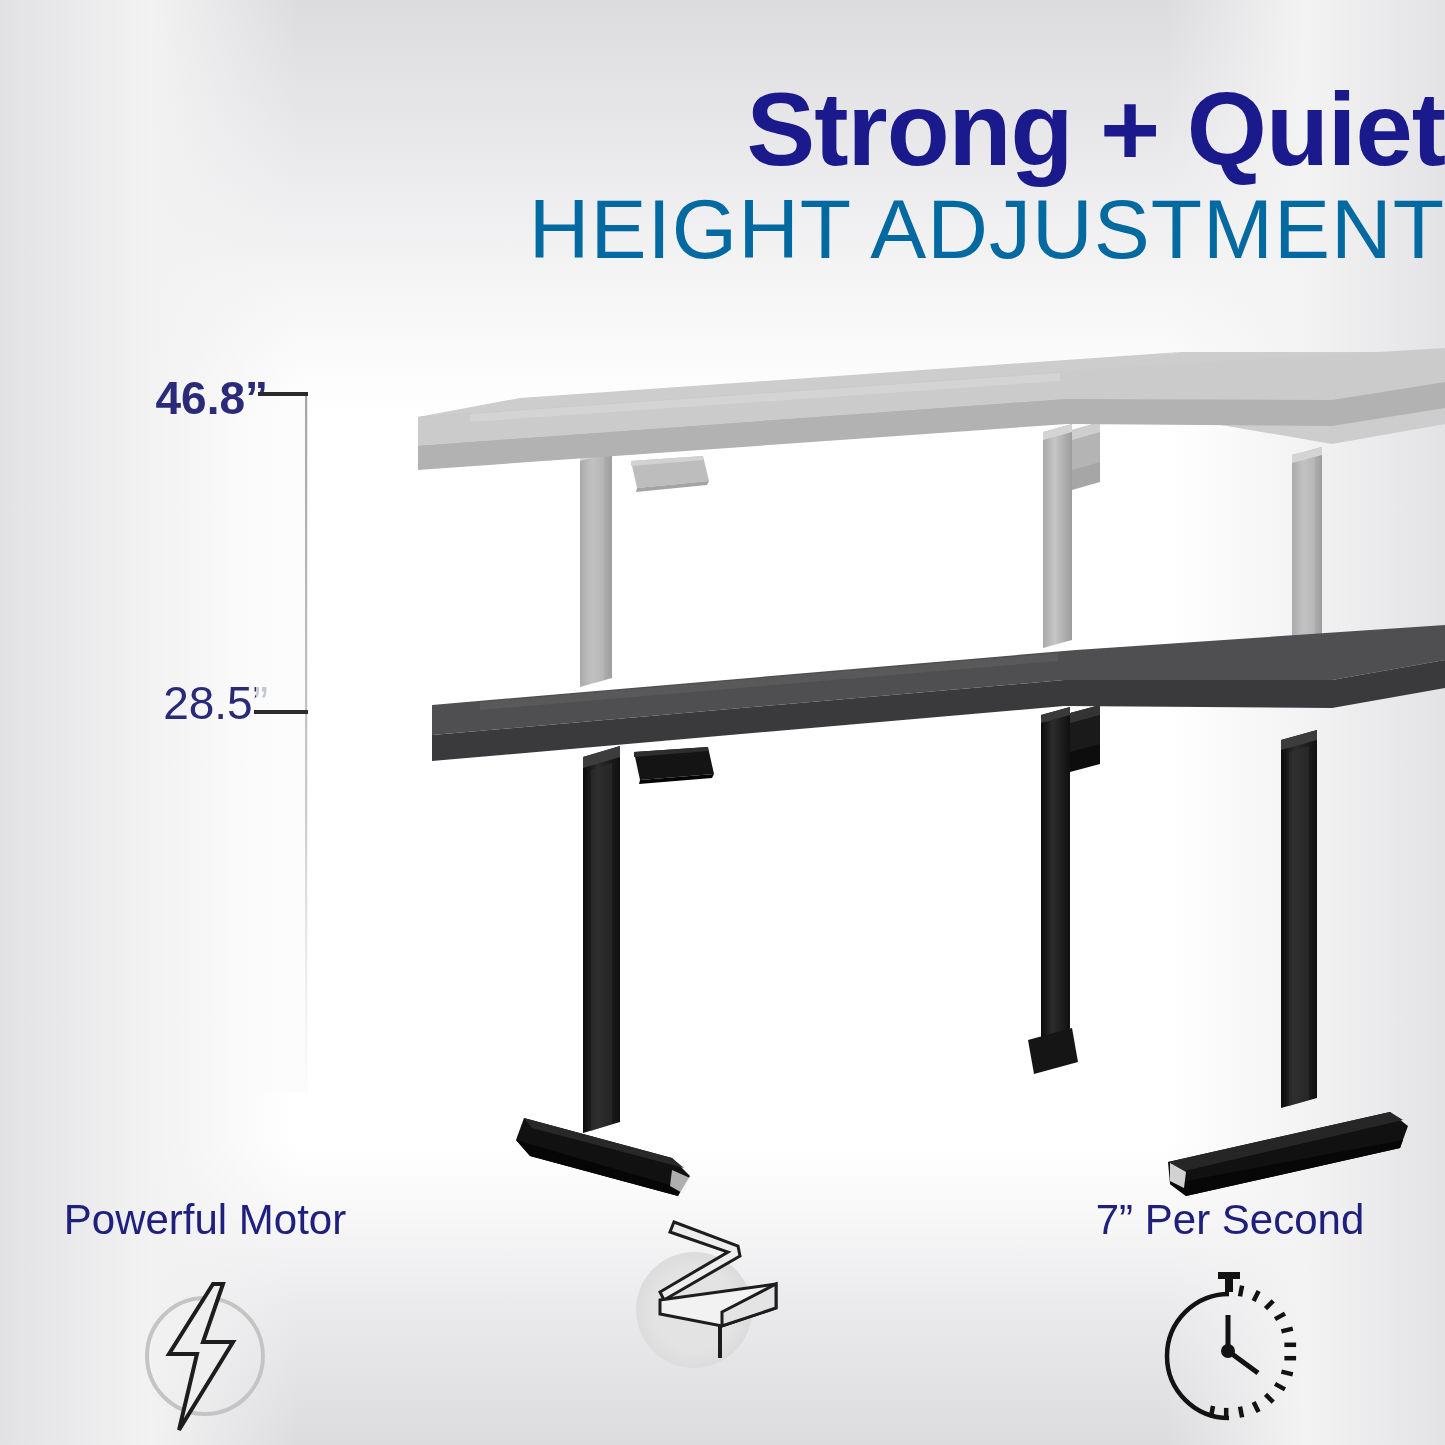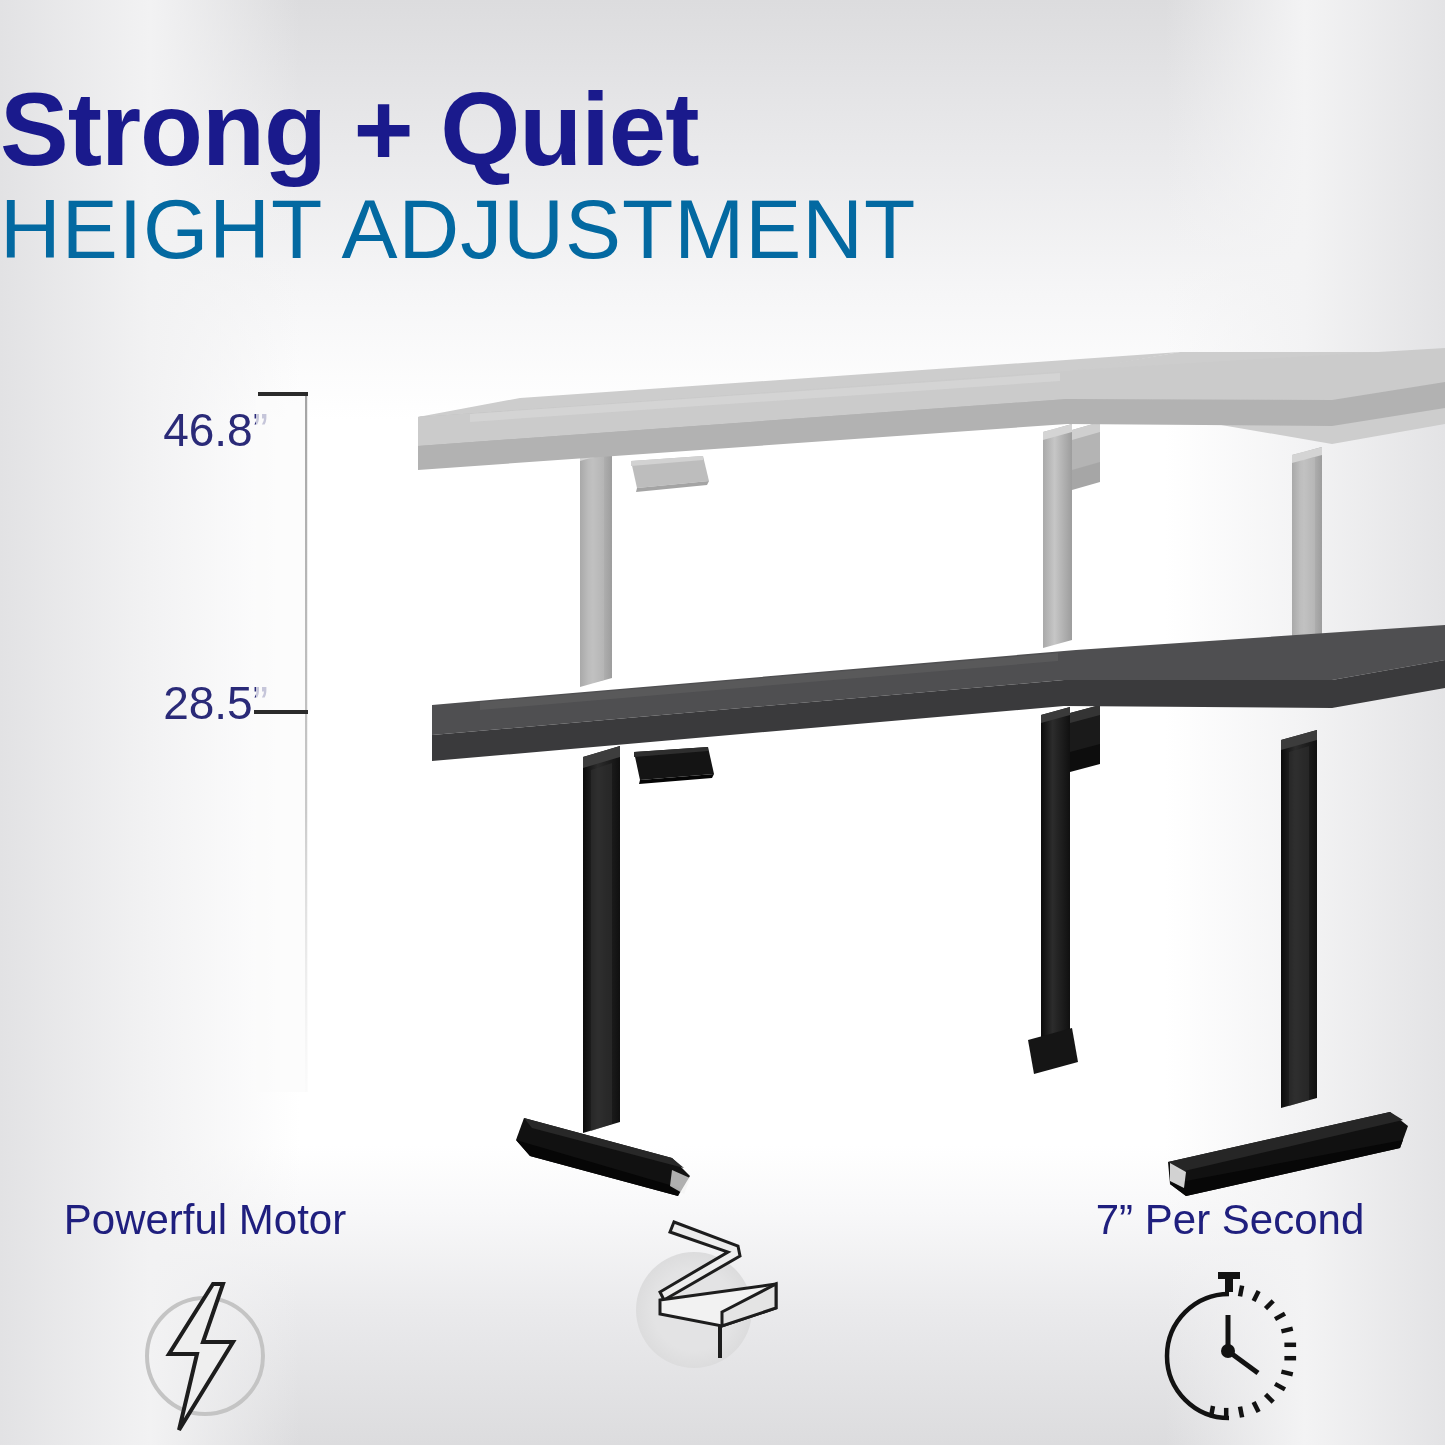--- a/index.html
+++ b/index.html
@@ -29,21 +29,21 @@
   }
   #bg-right-wash{
     position:absolute; right:0; top:0; width:280px; height:1445px;
     background:linear-gradient(270deg,#e3e3e5 0%, #f3f3f4 50%, rgba(255,255,255,0) 100%);
     z-index:0;
   }
 
   
   #headline{
     position:absolute; left:0; top:78px; width:1445px;
-    text-align:left; z-index:6;
+    text-align:right; z-index:6;
   }
   #headline-main{
     display:block;
     font-size:103px; line-height:1.0; font-weight:bold;
     color:#1a1a8c; letter-spacing:-1px;
     font-family:"Liberation Sans", sans-serif;
   }
   #headline-sub{
     display:block; margin-top:6px;
     font-size:84px; line-height:1.0; font-weight:normal;
@@ -54,21 +54,21 @@
   
   #ruler-group{ position:absolute; left:0; top:0; width:1445px; height:1445px; z-index:5; pointer-events:none; }
 
   .measure-label{
     position:absolute;
     font-size:46px; color:#2a2a78;
     font-family:"Liberation Sans", sans-serif;
     white-space:nowrap; text-align:right;
     width:150px;
   }
-  #label-max{ left:118px; top:403px; }
+  #label-max{ left:118px; top:371px;font-weight:bold; }
   #label-min{ left:118px; top:676px; }
 
   
   .feature{
     position:absolute; top:1196px; width:420px; text-align:center; z-index:6;
   }
   .feature-label{
     display:block;
     font-size:42px; color:#1f1f7e;
     font-family:"Liberation Sans", sans-serif;

